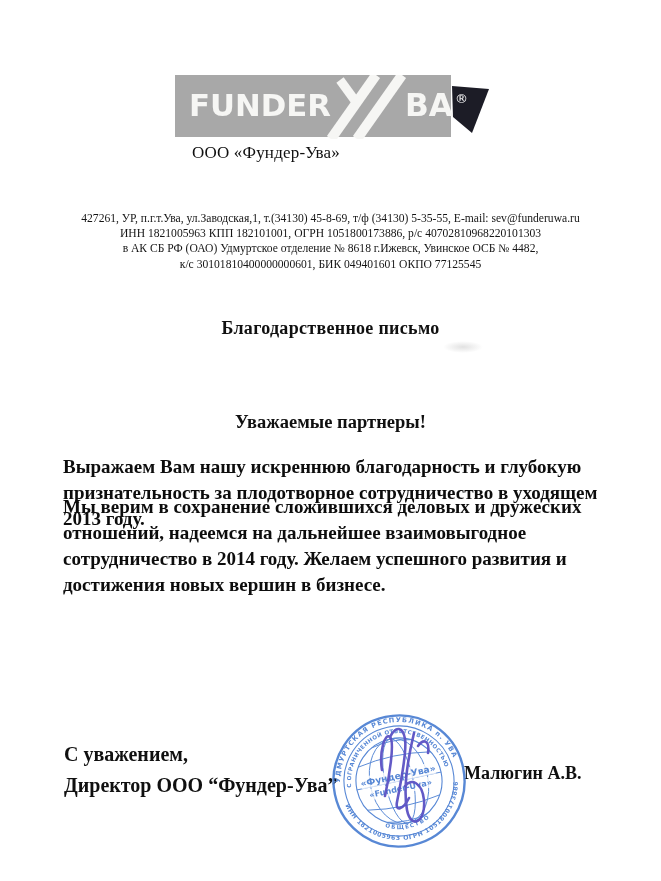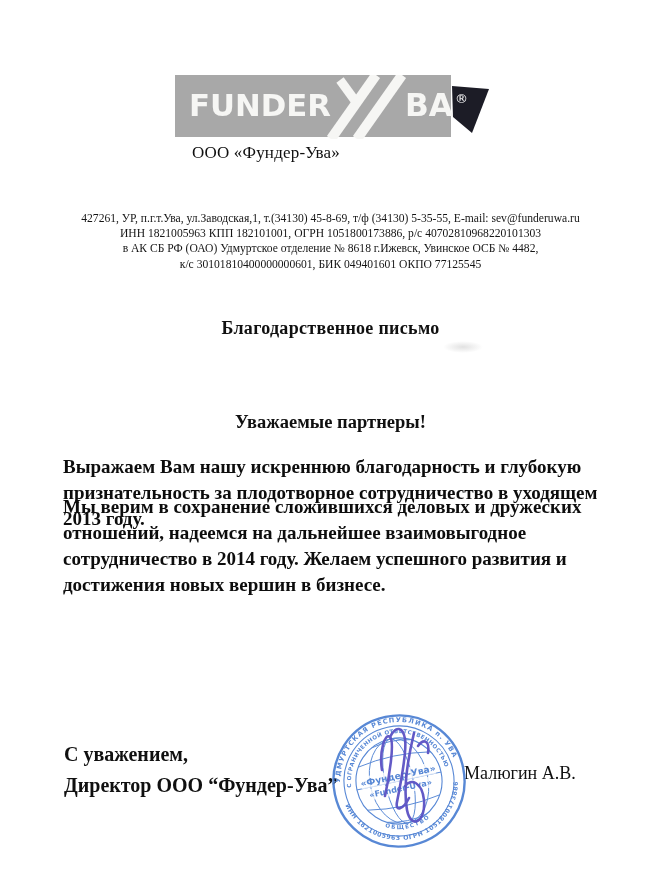--- a/index.html
+++ b/index.html
@@ -40,21 +40,21 @@
   .para-1{top:454px;}
   .para-2{top:494px;}
   
   .closing{
     position:absolute;left:64px;top:739px;
     font-size:20px;font-weight:bold;line-height:31px;
     white-space:pre-line;
   }
   .signee{
     position:absolute;left:464px;top:763px;
-    font-size:18px;font-weight:normal;
+    font-size:18px;font-weight:bold;
   }
   .stamp-wrap{position:absolute;left:329px;top:711px;width:140px;height:140px;}
   .autograph-wrap{position:absolute;left:352px;top:716px;width:116px;height:116px;}
   
   .smudge{
     position:absolute;left:443px;top:341px;width:40px;height:12px;
     background:radial-gradient(ellipse at center, rgba(120,120,120,.22), rgba(120,120,120,0) 70%);
     border-radius:50%;
   }
   svg text{user-select:none;}

